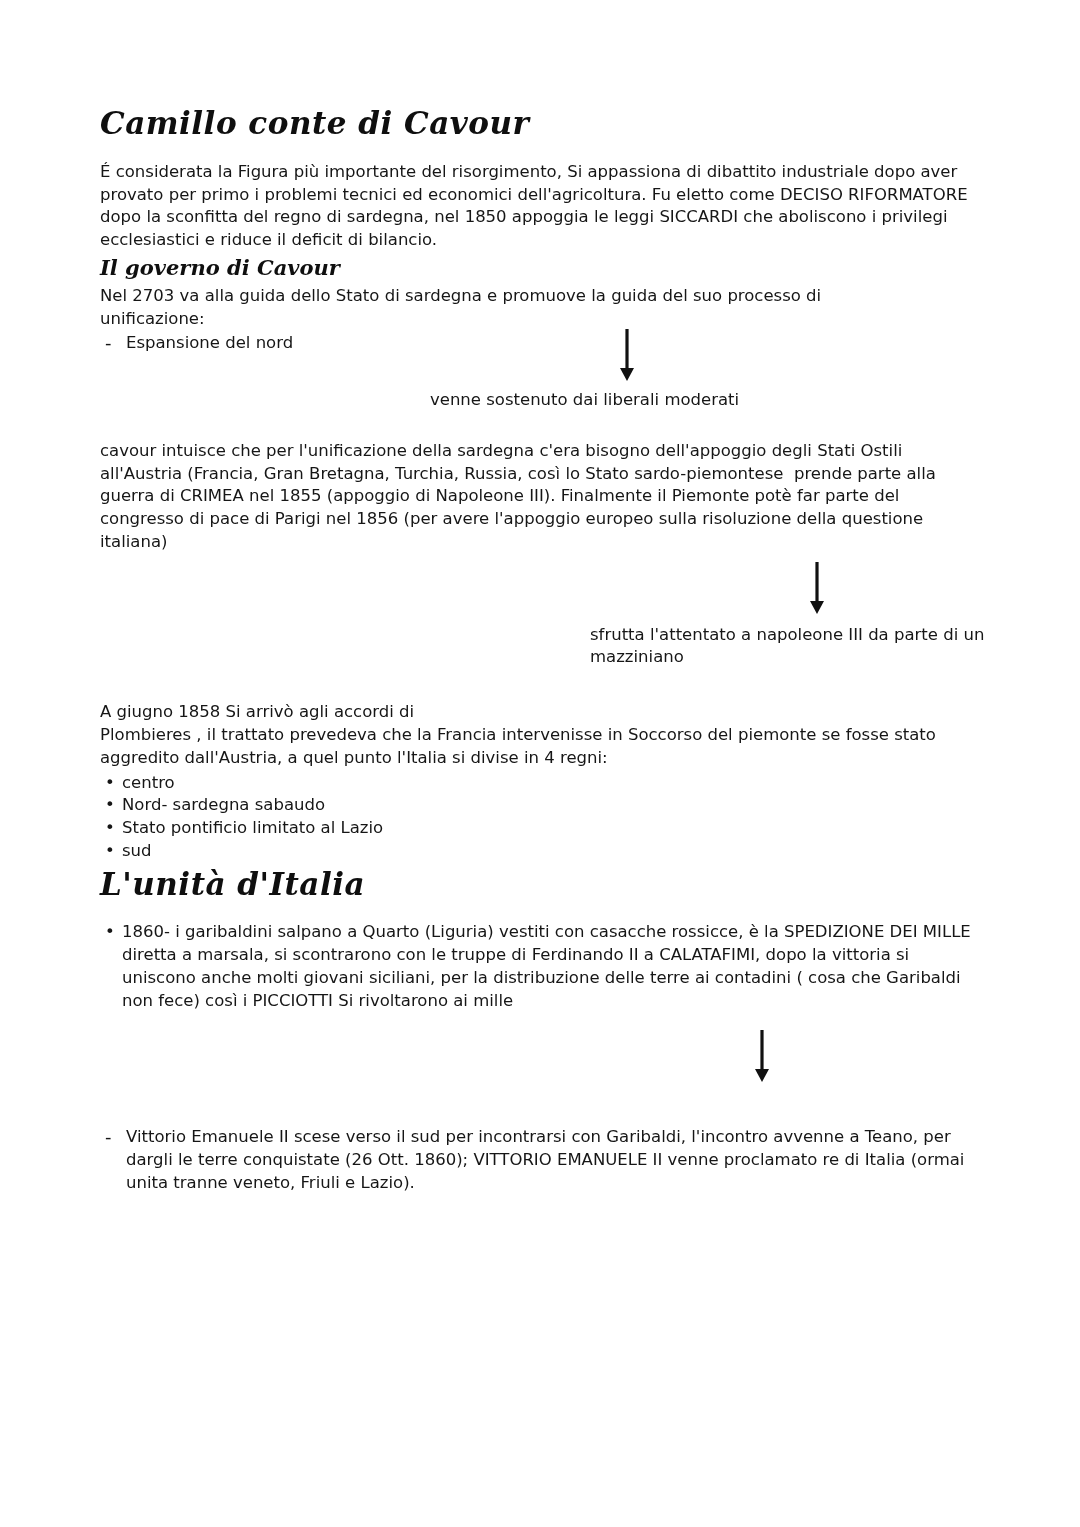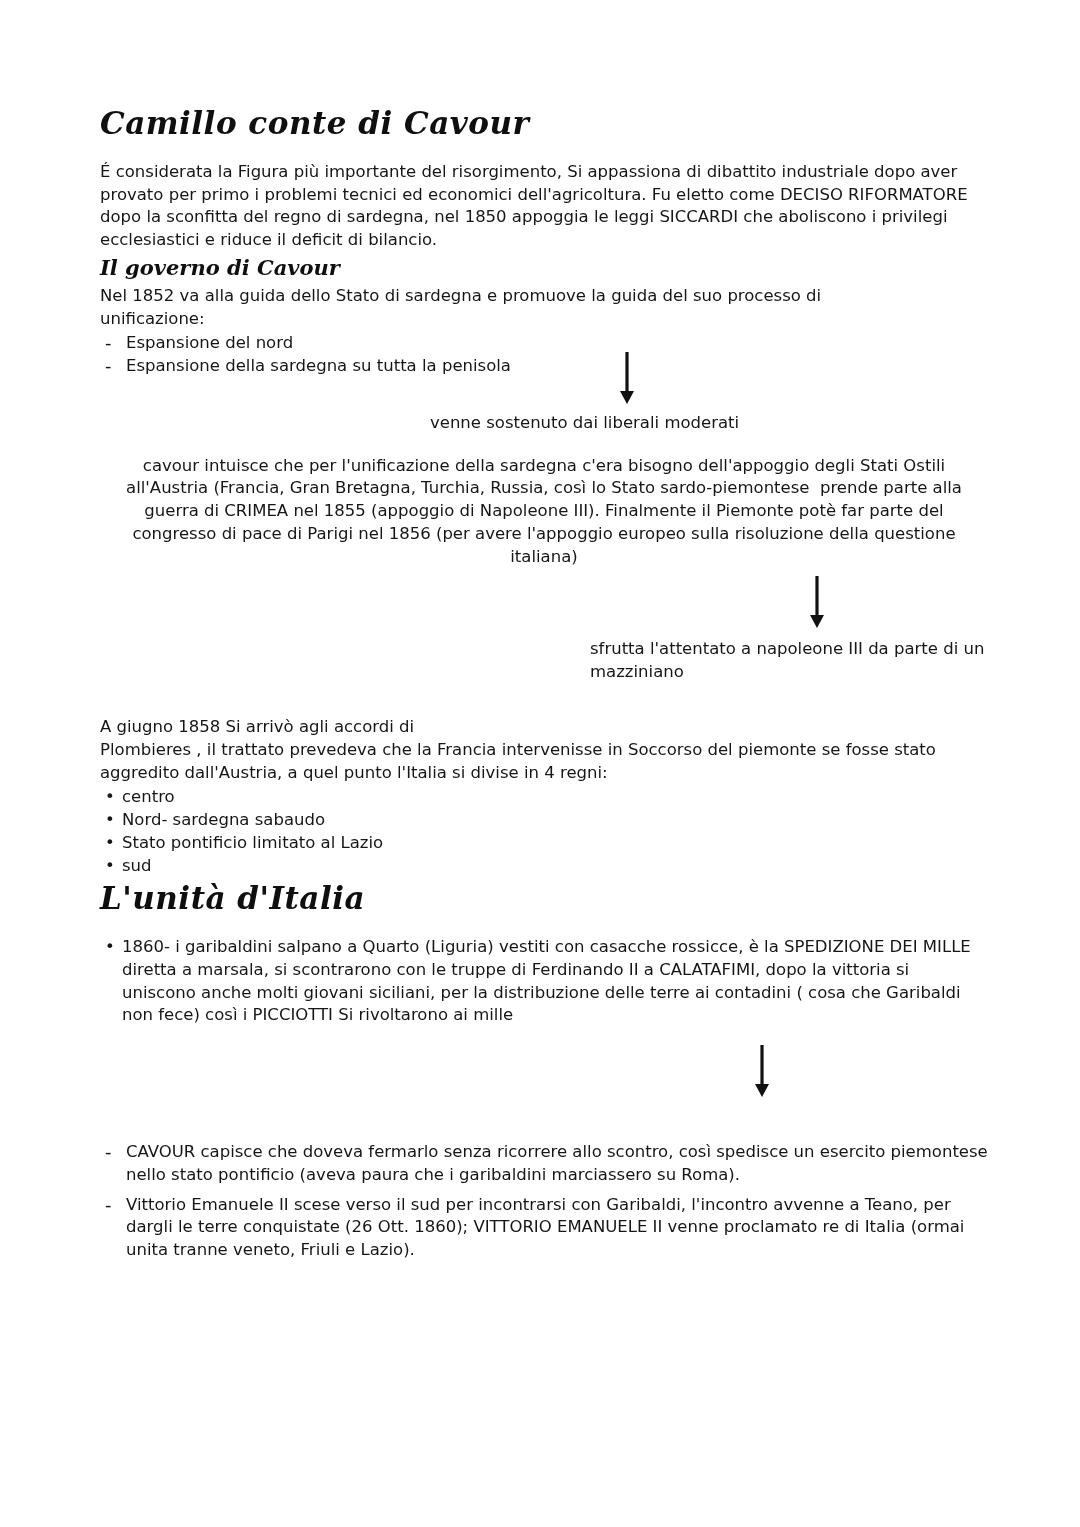--- a/index.html
+++ b/index.html
@@ -21,44 +21,43 @@
   ul.dash li { position: relative; padding-left: 26px; }
   ul.dash li::before { content: "-"; position: absolute; left: 5px; top: -1px; font-size: 18px; }
   ul.dot li { position: relative; padding-left: 22px; }
   ul.dot li::before { content: "\2022"; position: absolute; left: 5px; }
   .arrow { display: block; line-height: 0; }
   .arrow-1 { margin: -26px 0 0 518px; }
   .arrow-2 { margin: 8px 0 0 708px; }
   .arrow-3 { margin: 18px 0 0 653px; }
   .caption-1 { margin: 8px 0 0 330px; }
   .caption-2 { margin: 10px 0 0 490px; width: 410px; }
-  .para-3 { margin-top: 20px; text-align: center; }
+  .para-3 { margin-top: 28px; }
   .para-4 { margin-top: 32px; }
   .title-2 { margin: 36px 0 20px 0; }
   .dot2 li { margin-bottom: 3px; }
   .dash-2 { margin-top: 44px; }
   .dash-2 li { margin-bottom: 7px; }
 </style>
 </head>
 <body>
 
 <div class="page">
 
   <h1 class="script">Camillo conte di Cavour</h1>
 
   <p>É considerata la Figura più importante del risorgimento, Si appassiona di dibattito industriale dopo aver provato per primo i problemi tecnici ed economici dell'agricoltura. Fu eletto come DECISO RIFORMATORE dopo la sconfitta del regno di sardegna, nel 1850 appoggia le leggi SICCARDI che aboliscono i privilegi ecclesiastici e riduce il deficit di bilancio.</p>
 
   <h2 class="script">Il governo di Cavour</h2>
 
-  <p>Nel 1852 va alla guida dello Stato di sardegna e promuove la guida del suo processo di
+  <p>Nel 2703 va alla guida dello Stato di sardegna e promuove la guida del suo processo di
 unificazione:</p>
 
   <ul class="dash">
     <li>Espansione del nord</li>
-    <li>Espansione della sardegna su tutta la penisola</li>
   </ul>
 
   <span class="arrow arrow-1">
     <svg width="18" height="52" viewBox="0 0 18 52" aria-hidden="true">
       <line x1="9" y1="0" x2="9" y2="42" stroke="#111" stroke-width="3.2"></line>
       <polygon points="2,39 16,39 9,52" fill="#111"></polygon>
     </svg>
   </span>
 
   <p class="caption-1">venne sostenuto dai liberali moderati</p>
@@ -91,17 +90,16 @@
   </ul>
 
   <span class="arrow arrow-3">
     <svg width="18" height="52" viewBox="0 0 18 52" aria-hidden="true">
       <line x1="9" y1="0" x2="9" y2="42" stroke="#111" stroke-width="3.2"></line>
       <polygon points="2,39 16,39 9,52" fill="#111"></polygon>
     </svg>
   </span>
 
   <ul class="dash dash-2">
-    <li>CAVOUR capisce che doveva fermarlo senza ricorrere allo scontro, così spedisce un esercito piemontese nello stato pontificio (aveva paura che i garibaldini marciassero su Roma).</li>
     <li>Vittorio Emanuele II scese verso il sud per incontrarsi con Garibaldi, l'incontro avvenne a Teano, per dargli le terre conquistate (26 Ott. 1860); VITTORIO EMANUELE II venne proclamato re di Italia (ormai unita tranne veneto, Friuli e Lazio).</li>
   </ul>
 
 </div>
 
 </body></html>

